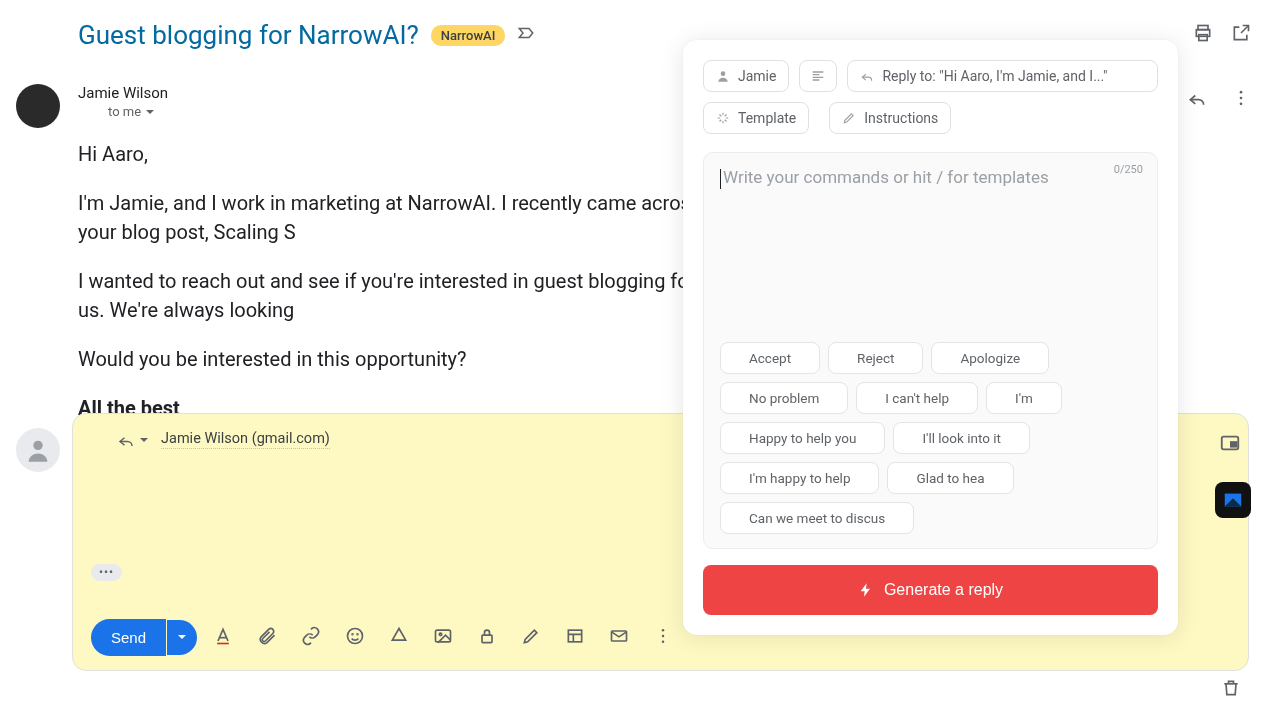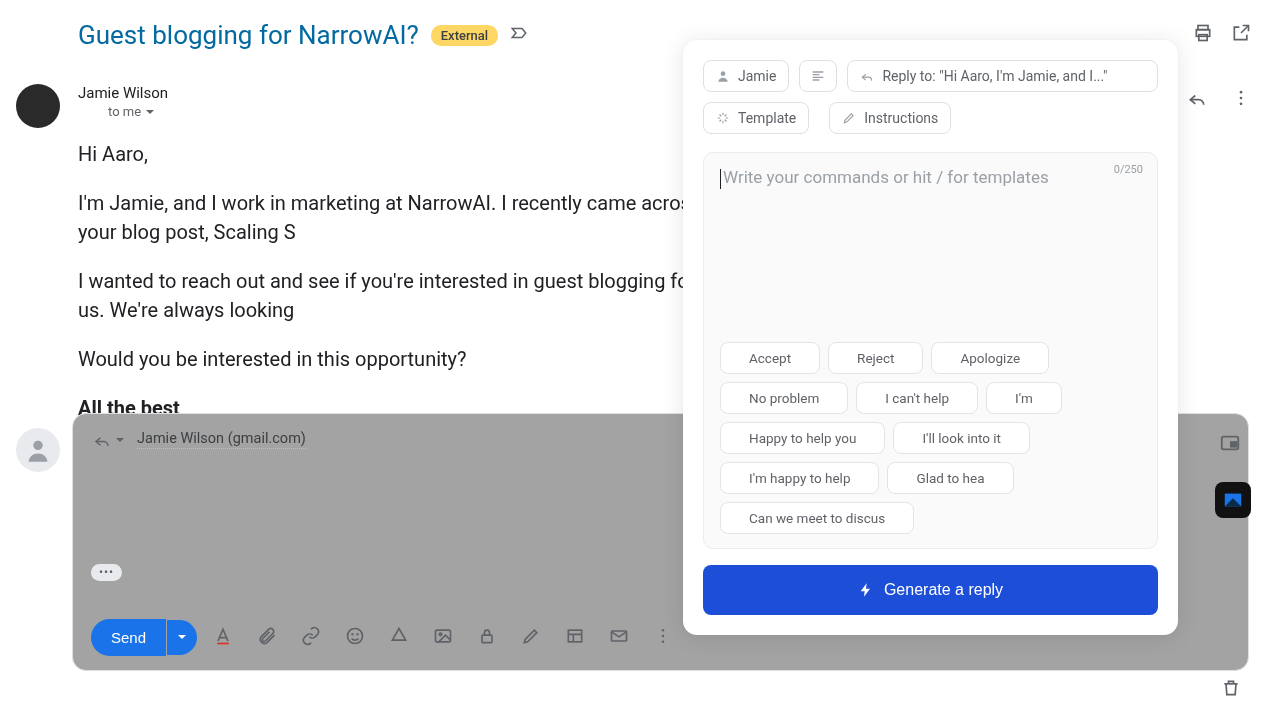--- a/index.html
+++ b/index.html
@@ -57,21 +57,22 @@
 }
 .body-text p { margin-bottom: 20px; white-space: pre-wrap; }
 .body-text p.last { margin-bottom: 16px; font-weight: bold; }
 
 .reply-box {
   position: absolute;
   left: 72px; right: 32px; top: 413px;
   height: 258px;
   border: 1px solid #e0e0e0;
   border-radius: 14px;
-  background: #a3a3a3;
+  background: #fef9c3;
+  padding-left: 24px;
 }
 .reply-top {
   display:flex; align-items:center;
   padding: 16px 20px 8px;
   gap: 12px;
 }
 .reply-arrow { color:#5f6368; display:flex; align-items:center; gap:4px; }
 .recipient { font-size: 14.5px; color:#3c4043; border-bottom: 1px dotted #c0c0c0; padding-bottom:1px; }
 
 .ellipsis-pill {
@@ -149,21 +150,21 @@
   background:#fff;
   border-radius:8px;
   padding:7px 28px;
   font-size:13.5px;
   color:#5f6368;
   white-space:nowrap;
   cursor:pointer;
 }
 .generate-btn {
   margin-top:16px;
-  background:#1d4ed8;
+  background:#ef4444;
   color:#fff;
   border:none;
   border-radius:8px;
   padding:16px;
   font-size:16px;
   display:flex; align-items:center; justify-content:center; gap:10px;
   cursor:pointer;
 }
 
 .side-app {
@@ -172,21 +173,21 @@
   background:#111; display:flex; align-items:center; justify-content:center;
 }
 
 .ellip { overflow:hidden; text-overflow:ellipsis; white-space:nowrap; }
 </style>
 </head>
 <body>
 
 <div class="header-row">
   <span class="subject">Guest blogging for NarrowAI?</span>
-  <span class="badge">External</span>
+  <span class="badge">NarrowAI</span>
   <span class="label-icon">
     <svg width="18" height="18" viewBox="0 0 24 24" fill="none" stroke="currentColor" stroke-width="2">
         <path d="M3 6h13l5 6-5 6H3l5-6-5-6z"></path>
       </svg>
   </span>
   <div class="header-actions">
     <span>
       <svg width="20" height="20" viewBox="0 0 24 24" fill="none" stroke="currentColor" stroke-width="2">
           <rect x="6" y="3" width="12" height="5"></rect>
           <rect x="4" y="8" width="16" height="8"></rect>

